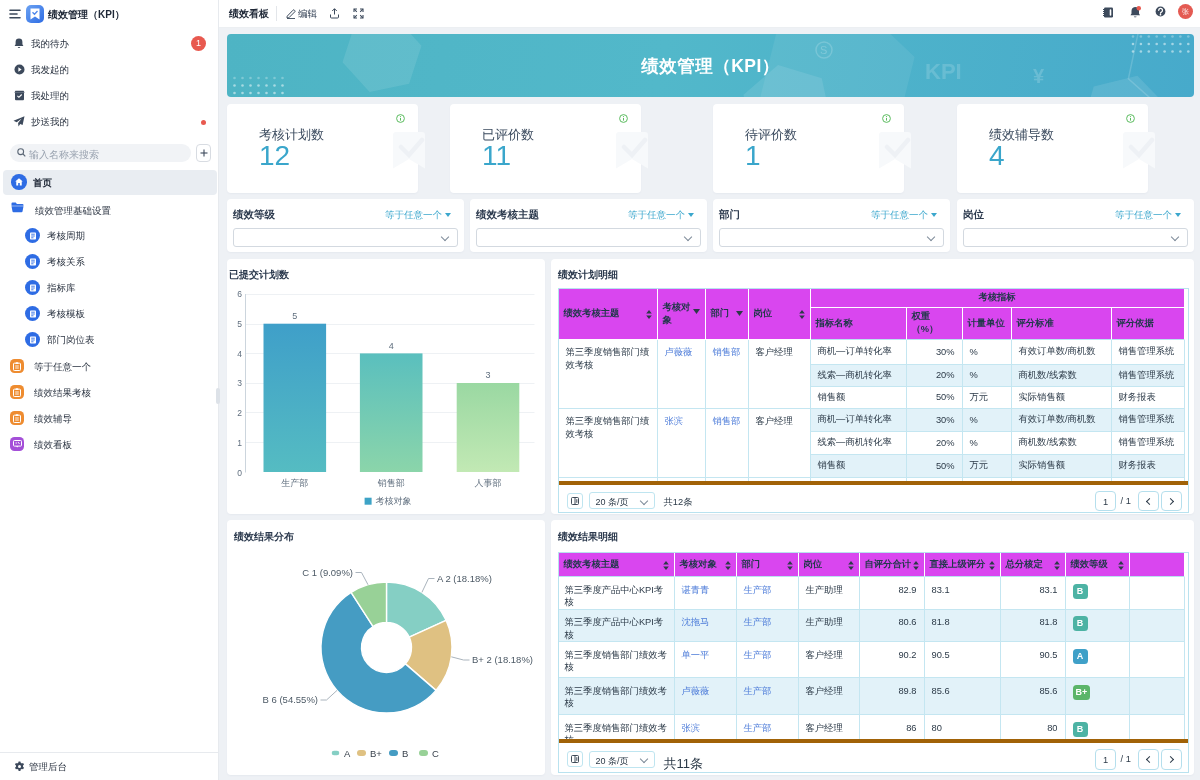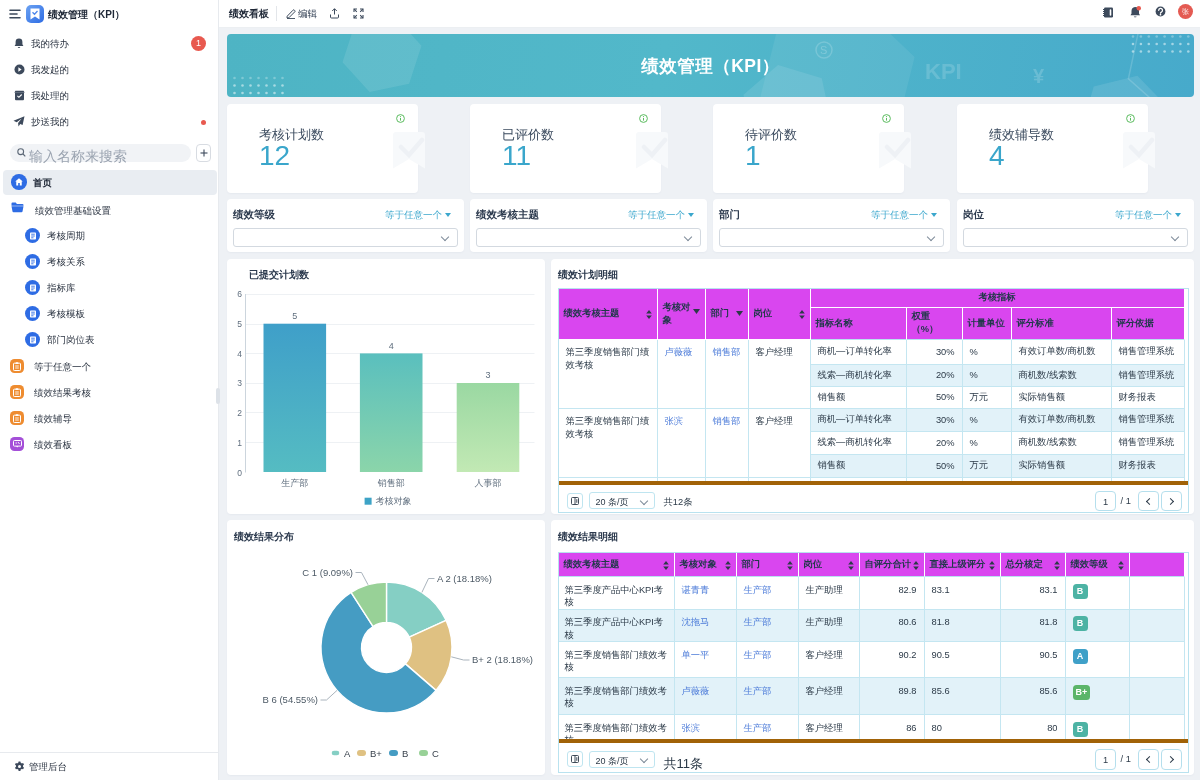--- a/index.html
+++ b/index.html
@@ -100,21 +100,21 @@
       <path d="M11.5 0.3 L0.5 4.8 l3.2 1.5 l5 -3.8 l-3.6 4.4 l0.4 3.6 l1.7 -2.6 l2.4 1 z" fill="#3d4a5c"></path>
     </svg>
   <div class="stext" style="left:31px;top:116px;">抄送我的</div>
   <div class="reddot"></div>
 
   <div class="sico" style="left:10px;top:144px;width:181px;height:18px;border-radius:9px;background:#f1f3f6;"></div>
   <svg class="sico" style="left:17px;top:148px;" width="9" height="9" viewBox="0 0 9 9">
       <circle cx="3.7" cy="3.7" r="2.9" fill="none" stroke="#5b6776" stroke-width="1.1"></circle>
       <line x1="6" y1="6" x2="8.3" y2="8.3" stroke="#5b6776" stroke-width="1.1"></line>
     </svg>
-  <div class="stext" style="left:29px;top:148px;color:#9aa3b0;font-size:14px;">输入名称来搜索</div>
+  <div class="stext" style="left:29px;top:148px;color:#9aa3b0;font-size:10px;">输入名称来搜索</div>
   <div class="sico" style="left:196px;top:144px;width:15px;height:18px;border:1px solid #d8dce2;border-radius:4px;background:#fff;"></div>
   <svg class="sico" style="left:199.5px;top:149px;" width="8" height="8" viewBox="0 0 8 8">
       <g stroke="#3d4a5c" stroke-width="1.1">
         <line x1="4" y1="0.5" x2="4" y2="7.5"></line>
         <line x1="0.5" y1="4" x2="7.5" y2="4"></line>
       </g>
     </svg>
 
   <div class="abs" id="home-hl"></div>
   <div class="sico" style="left:11px;top:174px;width:15.5px;height:15.5px;border-radius:50%;background:#2e6ce4;"></div>
@@ -347,21 +347,21 @@
     <svg class="wm" width="32" height="37" viewBox="0 0 32 37">
       <path d="M3 0 h26 a3 3 0 0 1 3 3 v33.5 l-16 -9.5 l-16 9.5 v-33.5 a3 3 0 0 1 3 -3 z" fill="#f7f9fb"></path>
       <path d="M8 15 l8 8 l13 -15" stroke="#eef1f5" stroke-width="4.5" fill="none" stroke-linecap="round"></path>
     </svg>
     <svg class="abs" style="right:13px;top:10px;" width="9" height="9" viewBox="0 0 9 9">
       <circle cx="4.5" cy="4.5" r="3.9" fill="none" stroke="#5abb5e" stroke-width="1"></circle>
       <line x1="4.5" y1="4" x2="4.5" y2="6.6" stroke="#5abb5e" stroke-width="1"></line>
       <circle cx="4.5" cy="2.6" r="0.6" fill="#5abb5e"></circle>
     </svg>
   </div>
-<div class="card stat" style="left:470px;">
+<div class="card stat" style="left:450px;">
     <div class="t">已评价数</div>
     <div class="n">11</div>
     <svg class="wm" width="32" height="37" viewBox="0 0 32 37">
       <path d="M3 0 h26 a3 3 0 0 1 3 3 v33.5 l-16 -9.5 l-16 9.5 v-33.5 a3 3 0 0 1 3 -3 z" fill="#f7f9fb"></path>
       <path d="M8 15 l8 8 l13 -15" stroke="#eef1f5" stroke-width="4.5" fill="none" stroke-linecap="round"></path>
     </svg>
     <svg class="abs" style="right:13px;top:10px;" width="9" height="9" viewBox="0 0 9 9">
       <circle cx="4.5" cy="4.5" r="3.9" fill="none" stroke="#5abb5e" stroke-width="1"></circle>
       <line x1="4.5" y1="4" x2="4.5" y2="6.6" stroke="#5abb5e" stroke-width="1"></line>
       <circle cx="4.5" cy="2.6" r="0.6" fill="#5abb5e"></circle>
@@ -417,21 +417,21 @@
   </div>
 <div class="card filter" style="left:957px;">
     <div class="lab">岗位</div>
     <div class="any">等于任意一个</div>
     <div class="tri"></div>
     <div class="sel"></div>
     <div class="chev" style="right:16px;top:35px;"></div>
   </div>
 
 <div class="card" id="barcard" style="left:227px;top:259px;width:318px;height:255px;">
-<div class="ctitle" style="left:22px;top:9px;">已提交计划数</div>
+<div class="ctitle" style="left:2px;top:9px;">已提交计划数</div>
 <svg width="318" height="255" style="position:absolute;left:0;top:0;">
   <defs>
     <linearGradient id="g1" x1="0" y1="0" x2="0" y2="1">
           <stop offset="0" stop-color="#3f9fc9"></stop>
           <stop offset="1" stop-color="#55bcc2"></stop>
         </linearGradient>
     <linearGradient id="g2" x1="0" y1="0" x2="0" y2="1">
           <stop offset="0" stop-color="#5abfbe"></stop>
           <stop offset="1" stop-color="#8bd5aa"></stop>
         </linearGradient>

